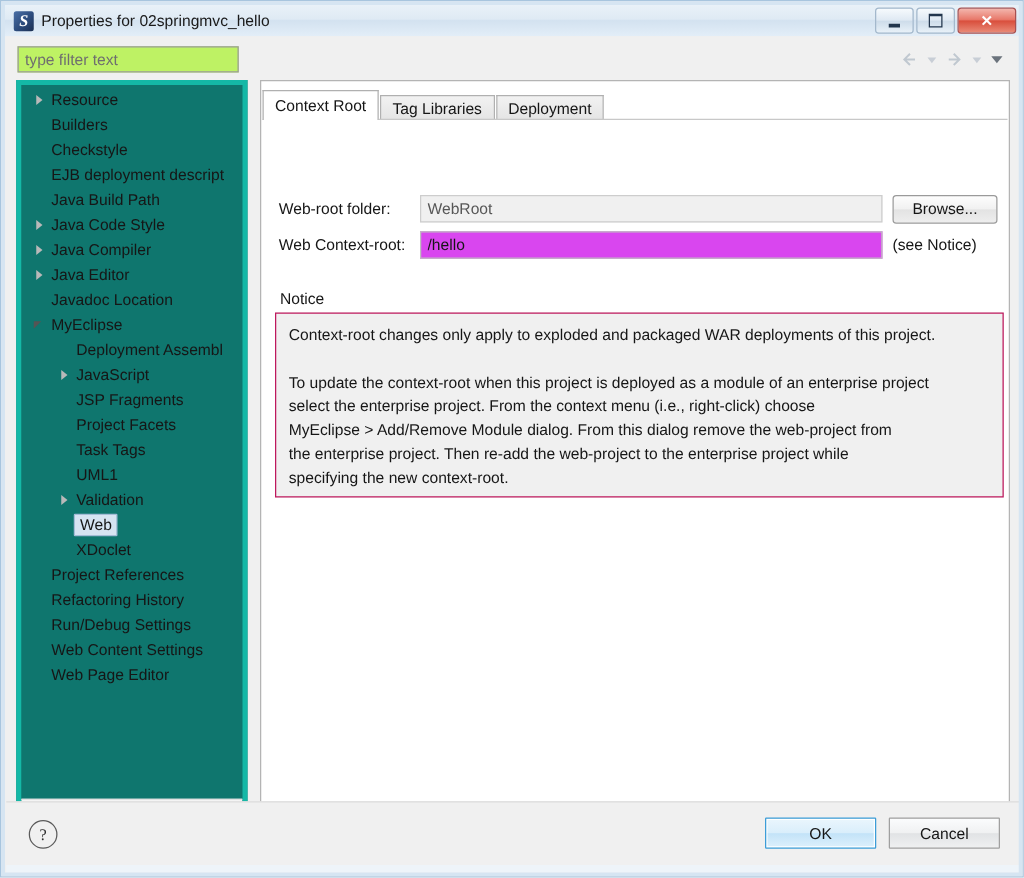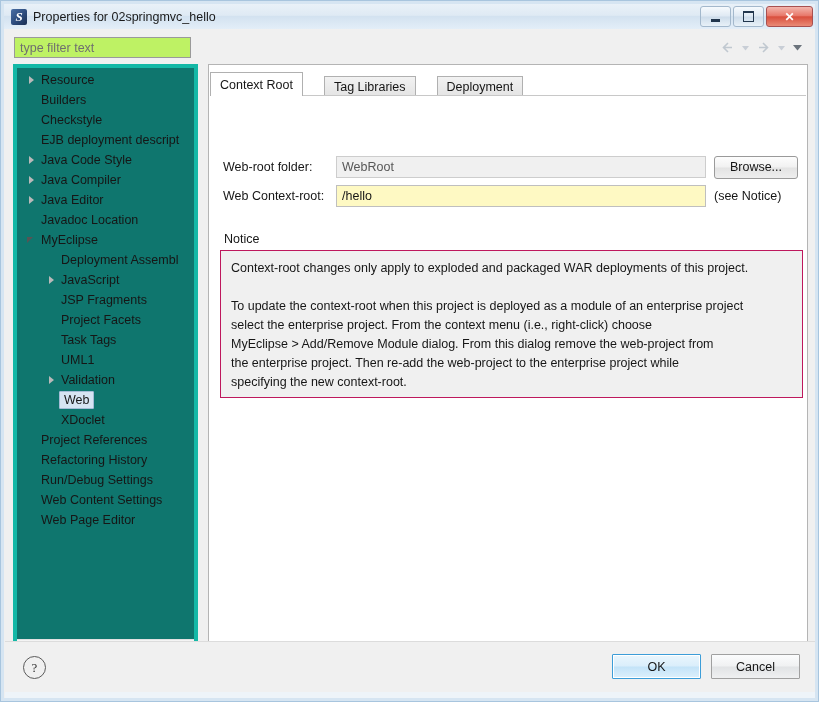--- a/index.html
+++ b/index.html
@@ -227,21 +227,20 @@
   }
 
   
   .tabstrip {
     position: absolute;
     left: 1px; top: 7px;
     height: 24px;
     display: flex;
     align-items: flex-end;
     width: 596px;
-    gap: 20px;
   }
   .tab {
     height: 20px;
     box-sizing: border-box;
     padding: 0 9px;
     font-size: 12.5px;
     color: #161616;
     display: flex;
     align-items: center;
     border: 1px solid #b0b0b0;
@@ -273,21 +272,21 @@
   }
   .form-label {
     font-size: 12.5px;
     color: #161616;
     white-space: nowrap;
   }
   .txt {
     box-sizing: border-box;
     height: 22px;
     border: 1px solid #bfbfbf;
-    background: #fef9c3;
+    background: #d946ef;
     font-size: 12.5px;
     color: #161616;
     padding: 0 0 0 5px;
     font-family: "Liberation Sans", sans-serif;
     line-height: 20px;
   }
   .txt.disabled {
     background: #f0f0f0;
     color: #575757;
     border-color: #cdcdcd;
@@ -454,20 +453,24 @@
           </div>
           <div class="tree-row" style="padding-left: 8px;">
             <span class="tw"></span>
             <span class="tree-label">Checkstyle</span>
           </div>
           <div class="tree-row" style="padding-left: 8px;">
             <span class="tw"></span>
             <span class="tree-label">EJB deployment descript</span>
           </div>
           <div class="tree-row" style="padding-left: 8px;">
+            <span class="tw"></span>
+            <span class="tree-label">Java Build Path</span>
+          </div>
+          <div class="tree-row" style="padding-left: 8px;">
             <span class="tw">
               <span class="arrow-closed"></span>
             </span>
             <span class="tree-label">Java Code Style</span>
           </div>
           <div class="tree-row" style="padding-left: 8px;">
             <span class="tw">
               <span class="arrow-closed"></span>
             </span>
             <span class="tree-label">Java Compiler</span>

